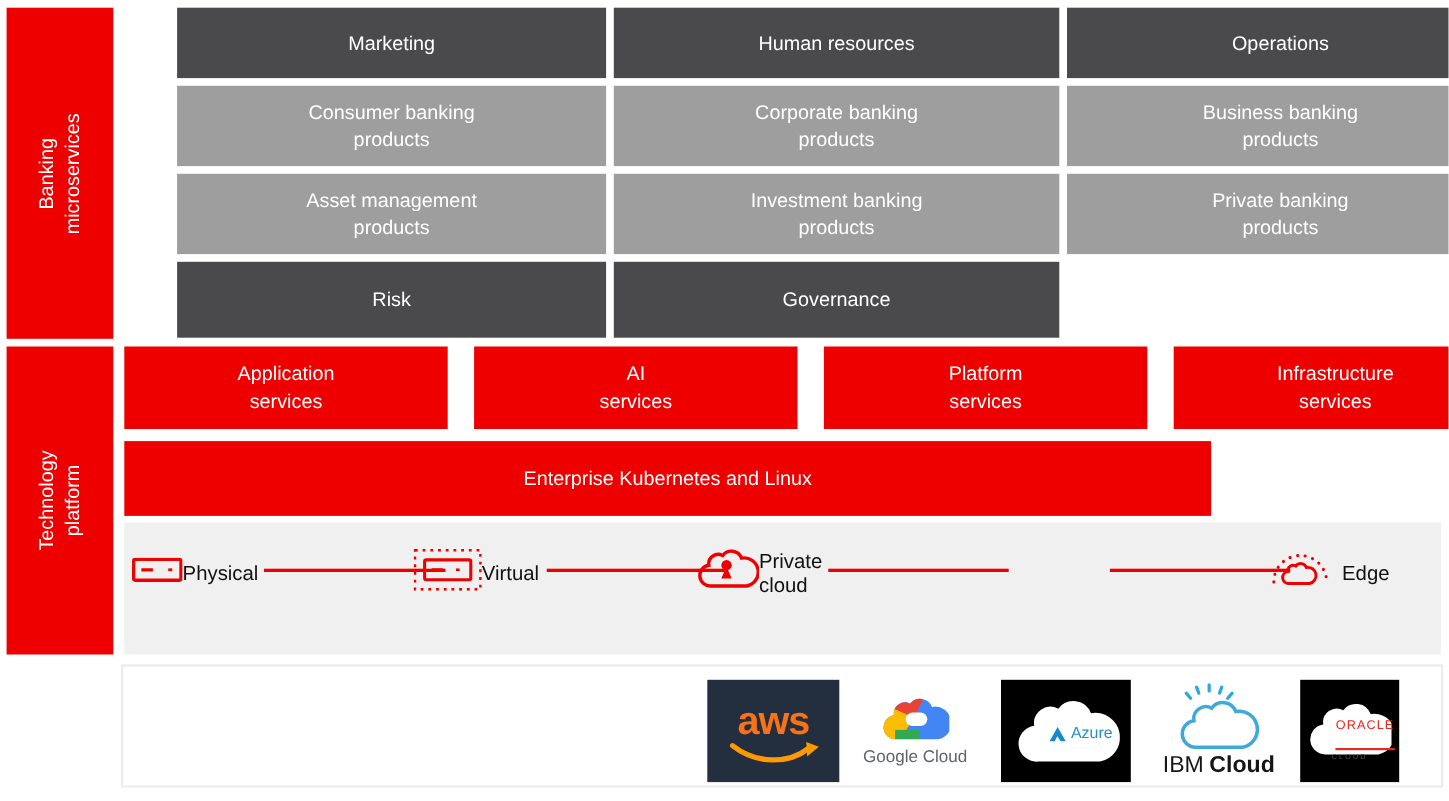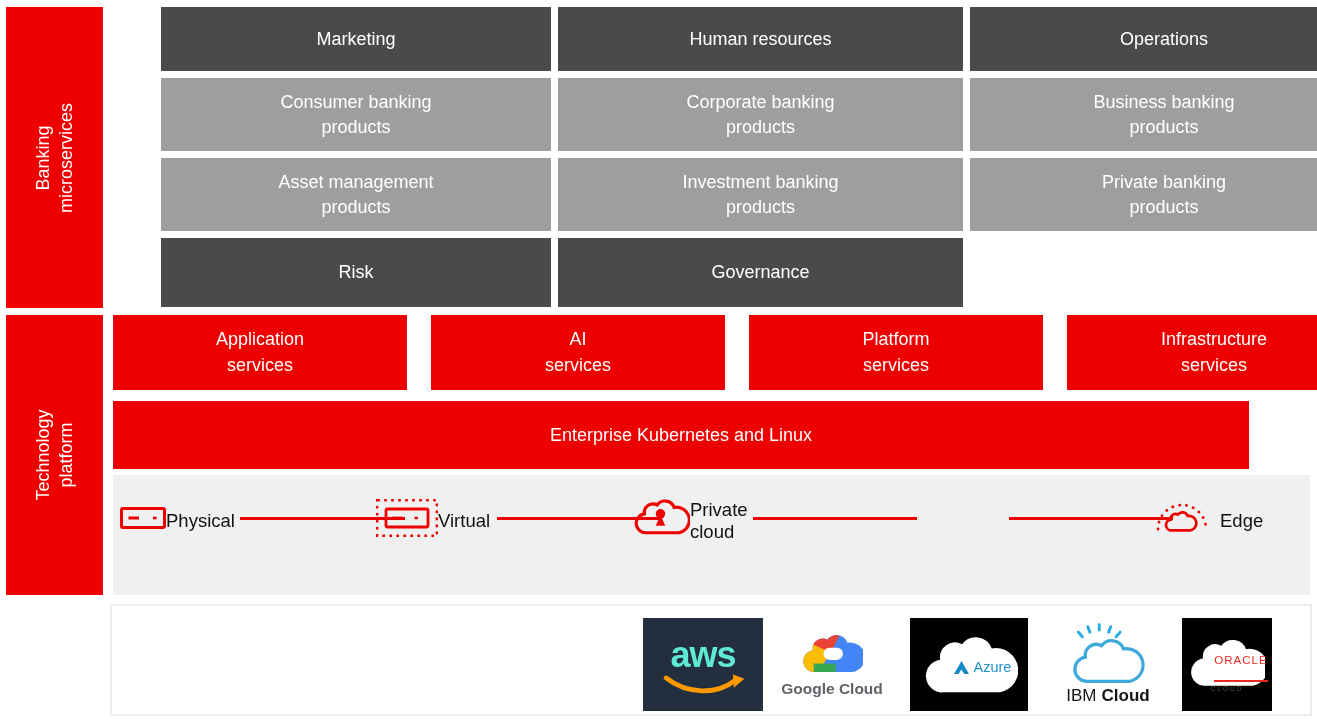--- a/index.html
+++ b/index.html
@@ -19,43 +19,43 @@
   .tone-dark{background:#4a4a4c;}
   .tone-mid{background:#9e9e9e;}
 
   
   .services{position:absolute;left:113px;top:315px;width:1197px;display:grid;
     grid-template-columns:repeat(4,294px);gap:24px;}
   .svc{height:75px;background:#ee0000;display:flex;align-items:center;justify-content:center;
     text-align:center;color:#fff;font-size:18px;white-space:pre-line;line-height:1.4;}
 
   
-  .kbar{position:absolute;left:113px;top:401px;width:1136px;height:68px;background:#ee0000;
+  .kbar{position:absolute;left:113px;top:401px;width:988px;height:68px;background:#ee0000;
     display:flex;align-items:center;justify-content:center;color:#fff;font-size:18px;}
 
   
   .strip{position:absolute;left:113px;top:475px;width:1197px;height:120px;background:#f0f0f0;}
   .conn{position:absolute;top:42px;height:2.5px;background:#ee0000;}
   .fp{position:absolute;top:16px;width:150px;display:flex;flex-direction:row;align-items:center;}
   .fp .icon-wrap{height:54px;display:flex;align-items:center;justify-content:center;}
   .fp .fp-label{margin-top:5px;font-size:18.5px;color:#111;font-weight:500;}
 
   
   .panel{position:absolute;left:110px;top:604px;width:1202px;height:112px;background:#fff;
     border:2px solid #ececec;box-sizing:border-box;}
   .logo{position:absolute;display:flex;flex-direction:column;align-items:center;justify-content:center;}
   .logo-aws{left:531px;top:12px;width:120px;height:93px;background:#232f3e;}
-  .aws-word{font-size:36px;font-weight:700;color:#5eead4;line-height:1;letter-spacing:-1px;margin-top:4px;}
+  .aws-word{font-size:36px;font-weight:700;color:#f97316;line-height:1;letter-spacing:-1px;margin-top:4px;}
   .logo-google{left:660px;top:14px;width:120px;height:90px;}
-  .g-text{font-size:15.5px;color:#5f6368;margin-top:3px;font-weight:bold;}
+  .g-text{font-size:15.5px;color:#5f6368;margin-top:3px;}
   .logo-azure{left:798px;top:12px;width:118px;height:93px;background:#000;}
   .azure-row{position:absolute;left:0;right:0;top:41px;display:flex;align-items:center;justify-content:center;gap:5px;margin-left:27px;}
   .azure-text{font-size:14.5px;color:#2191cf;}
   .logo-ibm{left:936px;top:8px;width:120px;height:100px;}
-  .ibm-text{font-size:17px;color:#161616;margin-top:2px;text-align:right;}
+  .ibm-text{font-size:21px;color:#161616;margin-top:2px;text-align:right;}
   .ibm-text .plain{font-weight:400;}
   .ibm-text .bold{font-weight:700;margin-left:5px;}
   .logo-oracle{left:1070px;top:12px;width:90px;height:93px;background:#000;}
   .oracle-overlay{position:absolute;left:0;right:0;top:36px;display:flex;flex-direction:column;align-items:center;}
   .oracle-name{font-size:11.5px;font-weight:400;color:#e8291e;letter-spacing:1px;
     border-bottom:2px solid #e8291e;padding-bottom:14px;margin-left:28px;}
   .oracle-sub{font-size:6.5px;color:#555;letter-spacing:2px;margin-top:3px;}
   .abs{position:absolute;}
 </style>
 </head>

